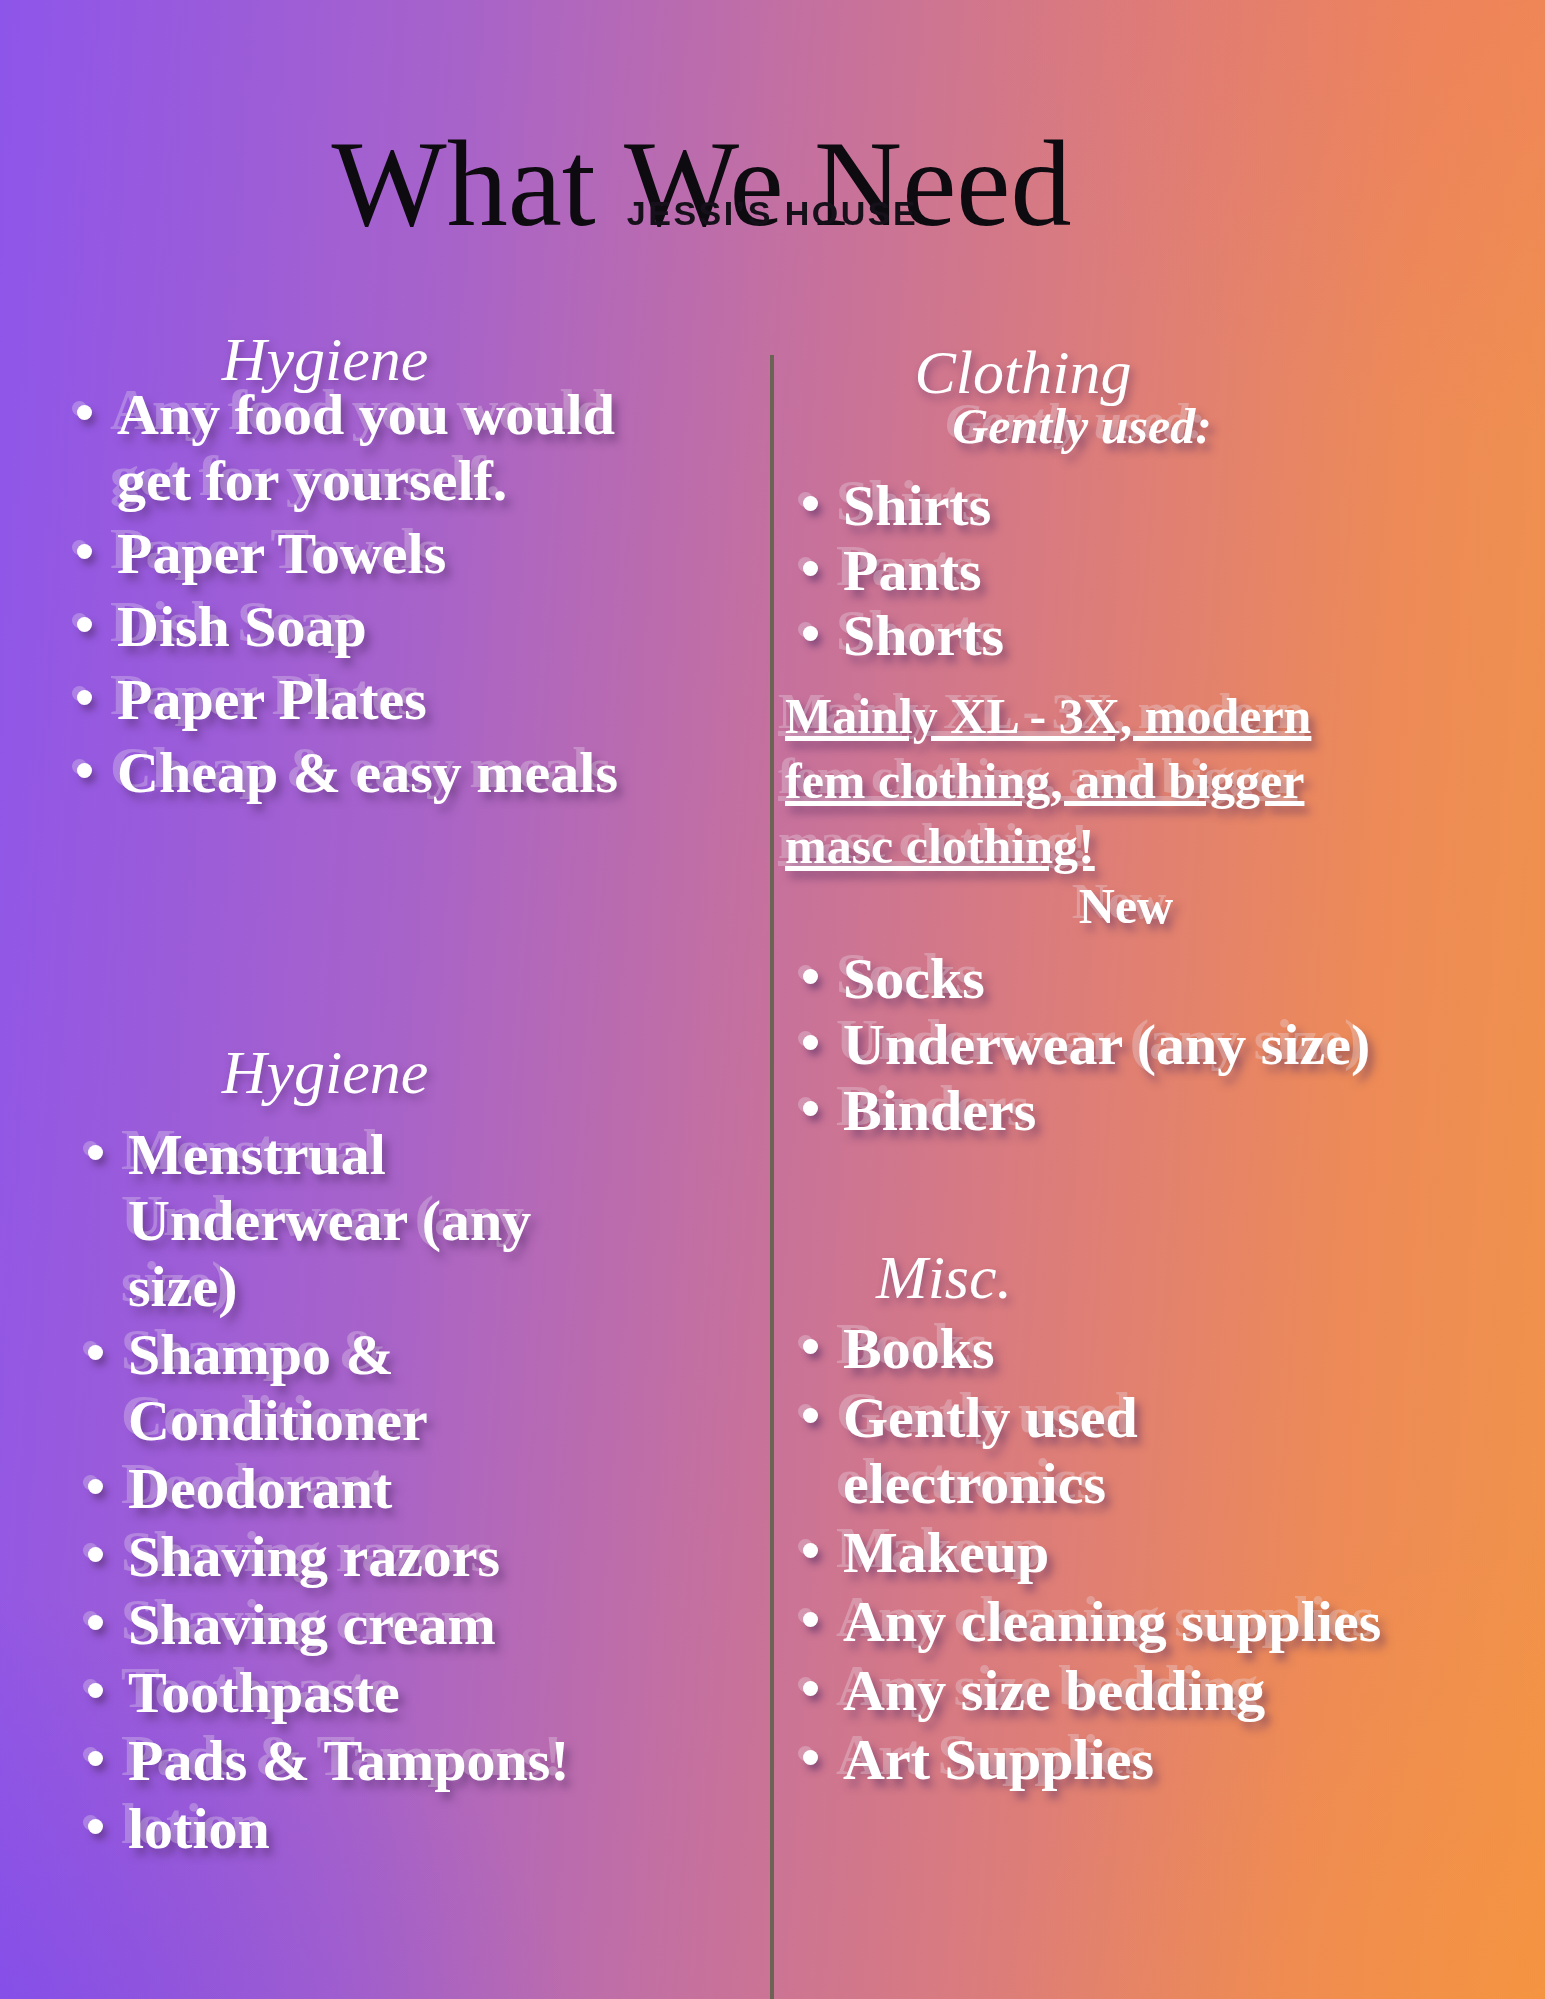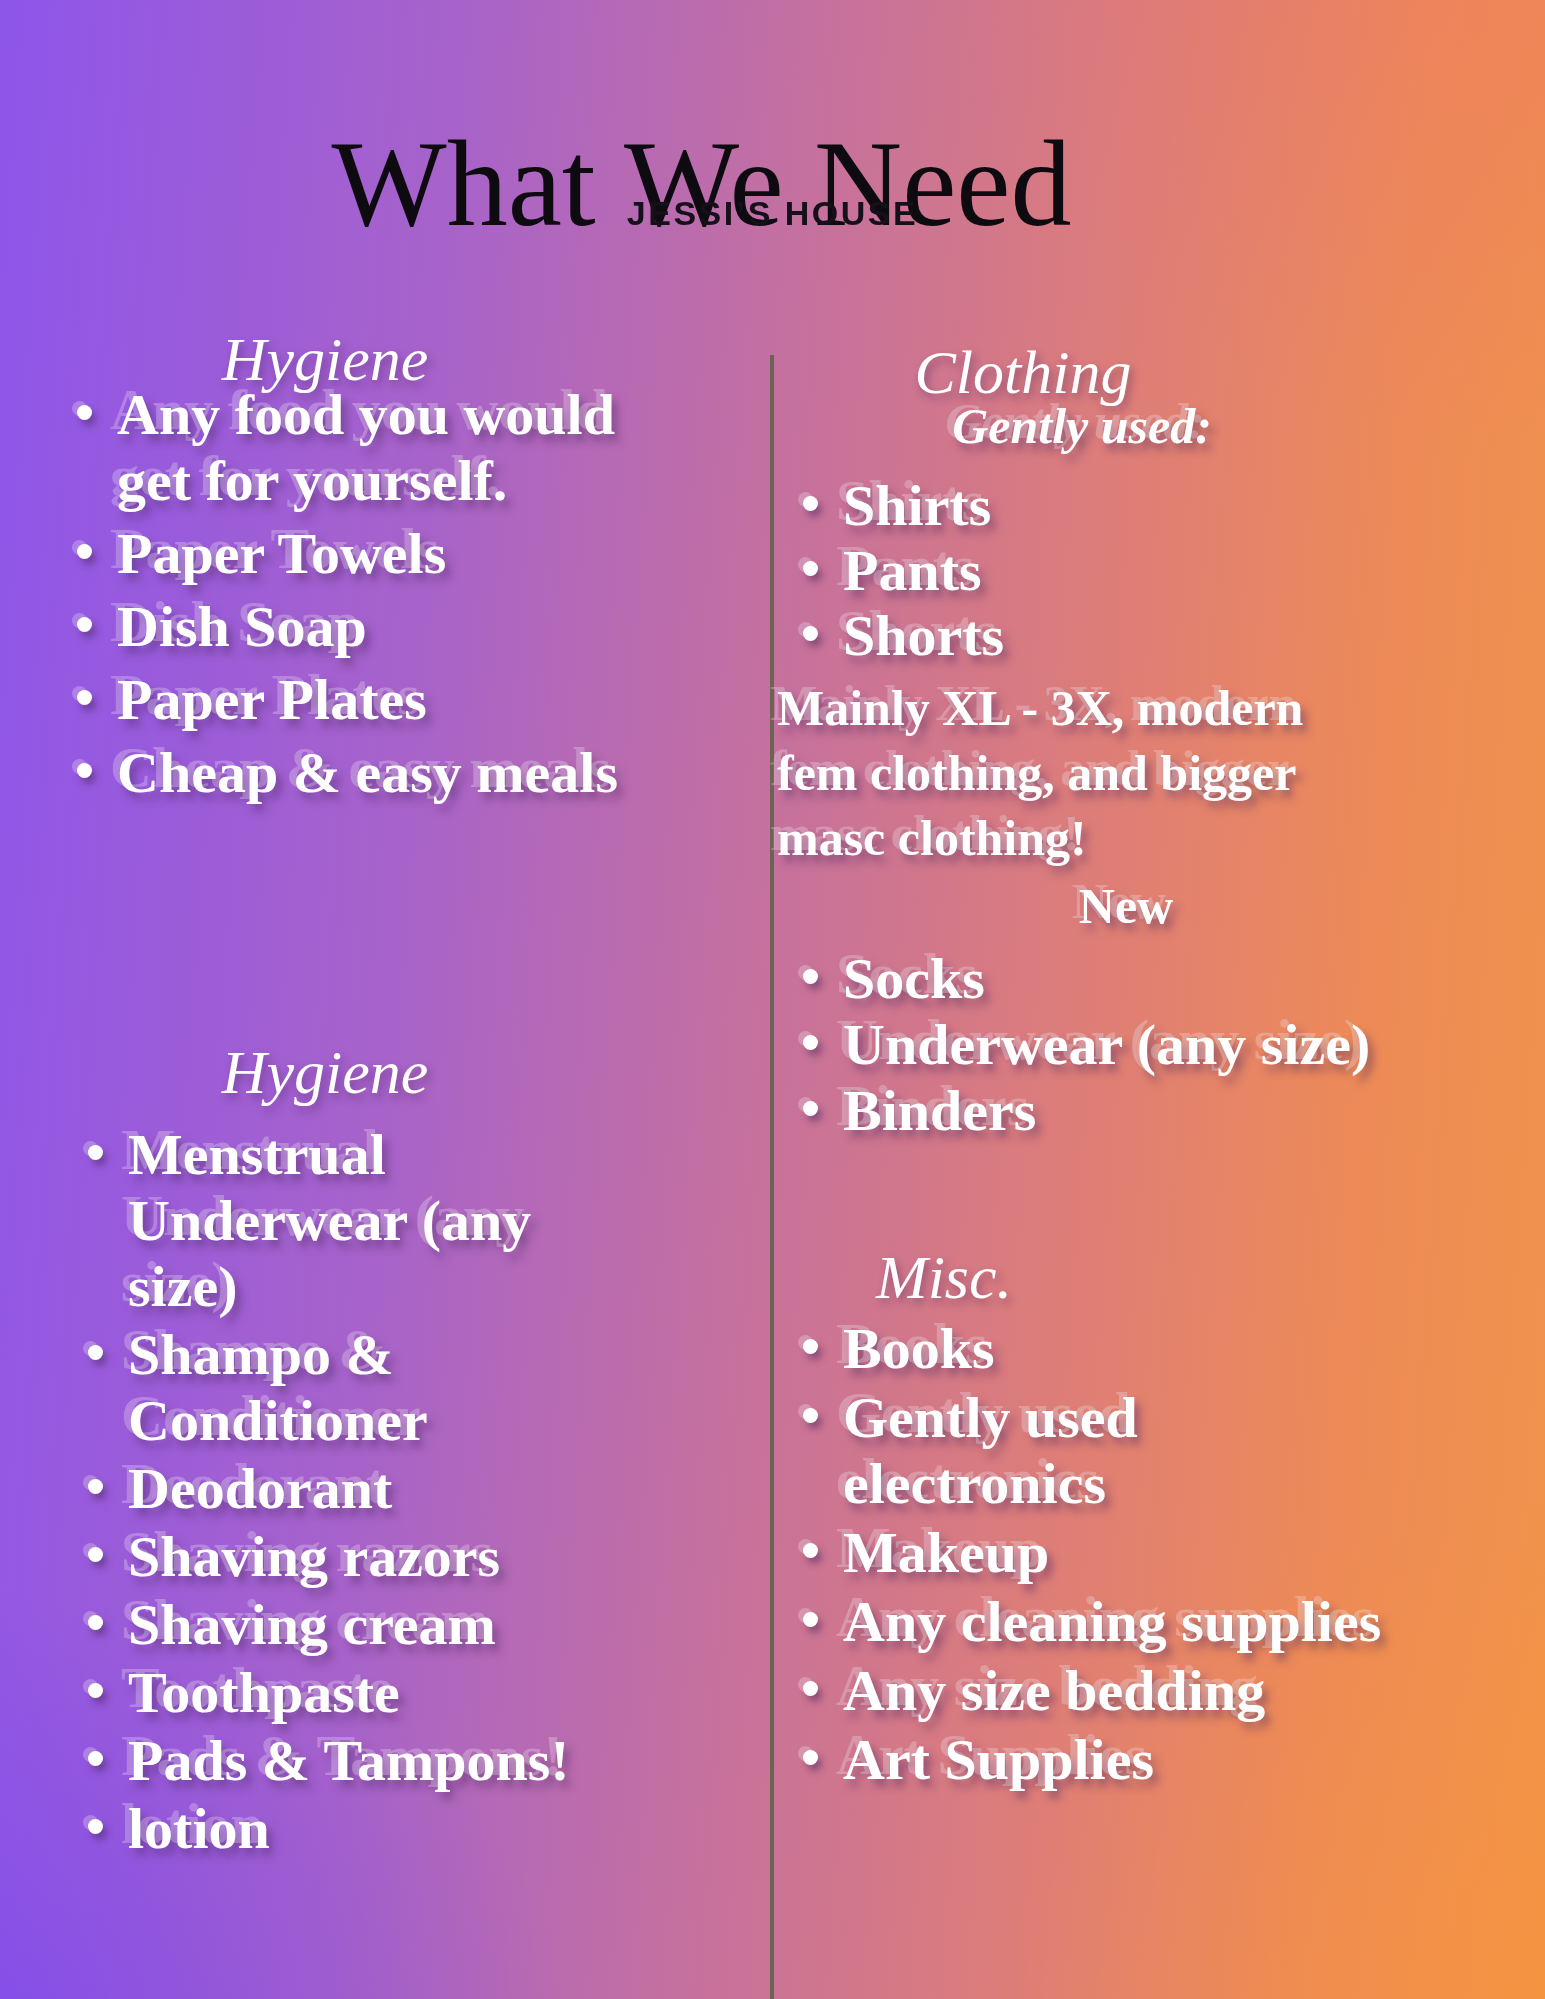--- a/index.html
+++ b/index.html
@@ -74,24 +74,25 @@
     color:#ffffff; font-weight:700;
     font-size:50px; line-height:60px;
     text-align:center;
     text-shadow:-7px -5px 0 rgba(235,230,240,0.30), 5px 7px 9px rgba(75,40,95,0.50);
   }
   .sub-used{ top:396px; left:777px; width:610px;font-style:italic; }
   .sub-new{  top:876px; left:777px; width:610px; padding-left:88px; box-sizing:border-box; }
 
   .size-note{
     top:676px; left:777px; width:610px;
-    margin:0;
+    margin:8px;
     color:#ffffff; font-weight:700;
     font-size:50px; line-height:65px;
     text-shadow:-7px -5px 0 rgba(235,230,240,0.30), 5px 7px 9px rgba(75,40,95,0.50);
+    text-decoration:underline;
   }
   .divider{
     top:355px; left:770px;
     width:4px; height:1644px;
     background:#6b6353;
   }
 </style>
 </head>
 <body>
 

